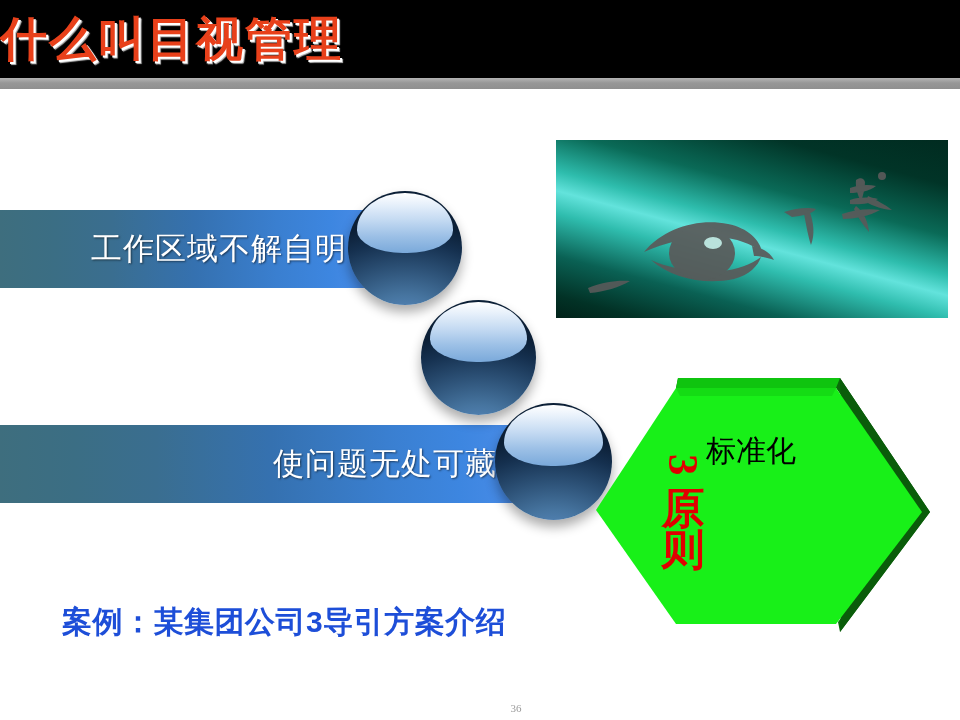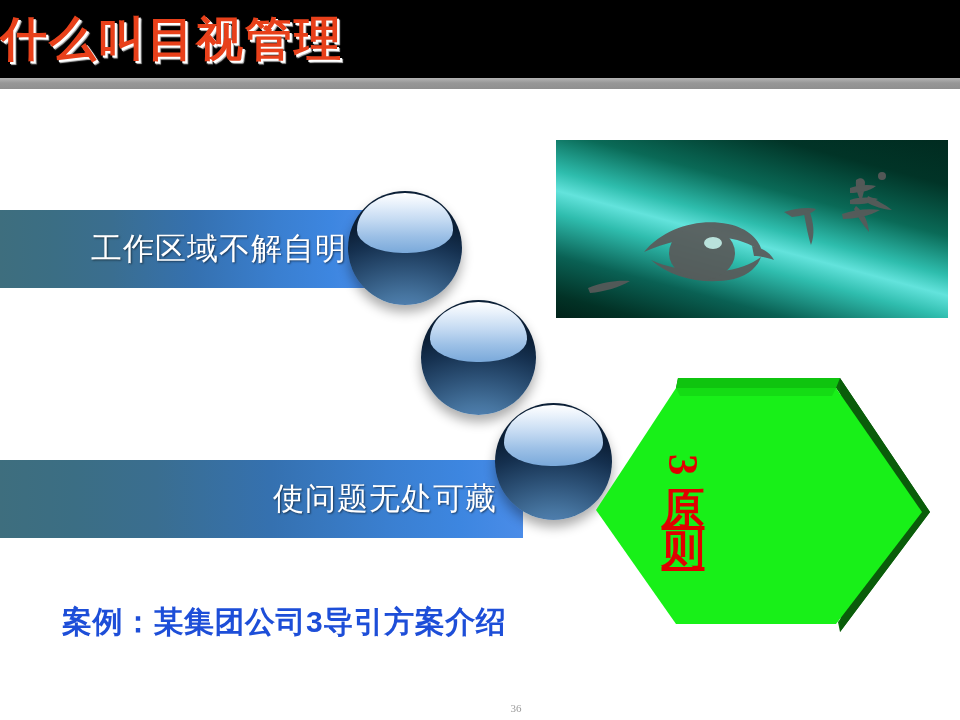--- a/index.html
+++ b/index.html
@@ -73,21 +73,21 @@
     padding-right: 0;
     font-family: "Liberation Serif", "DejaVu Serif", serif;
     font-size: 31px;
     color: #ffffff;
     white-space: nowrap;
     text-shadow: 1px 1px 2px rgba(0,0,0,0.55);
     letter-spacing: 1px;
   }
   .bar1 { top: 210px; width: 375px; }
   .bar2 { top: 320px; width: 450px; }
-  .bar3 { top: 425px; width: 523px; margin-top: 35px; }
+  .bar3 { top: 425px; width: 523px; }
   .bar1 .bar-label { right: 28px; }
   .bar2 .bar-label { right: 26px; }
   .bar3 .bar-label { right: 26px; }
 
   
   .sphere {
     position: absolute;
     border-radius: 50%;
     background:
       radial-gradient(ellipse 120% 90% at 50% 118%,
@@ -159,21 +159,21 @@
     font-size: 43px;
     font-weight: bold;
     line-height: 0.97;
   }
   .hex-text-red .num {
     display: block;
     transform: rotate(90deg);
     transform-origin: center center;
     margin-bottom: 2px;
   }
-  .hex-text-red .ch { display: block; text-decoration: underline; }
+  .hex-text-red .ch { display: block; }
 
   .hex-items {
     position: absolute;
     left: 706px;
     top: 436px;
     width: 130px;
     color: #000000;
     font-family: "Liberation Serif", "DejaVu Serif", serif;
     font-size: 30px;
     line-height: 1.0;
@@ -279,19 +279,20 @@
       <polygon points="84,14 244,14 240,22 88,22" fill="#14d814" opacity="0.85"></polygon>
     </svg>
   </div>
 
   <div class="hex-text-red">
     <span class="num">3</span>
     <span class="ch">原则</span>
   </div>
 
   <div class="hex-items">
+    <span>标准化</span>
   </div>
 
   <div class="caption">案例：某集团公司3导引方案介绍</div>
 
   <div class="page-no">36</div>
 
 </div>
 
 </body></html>

